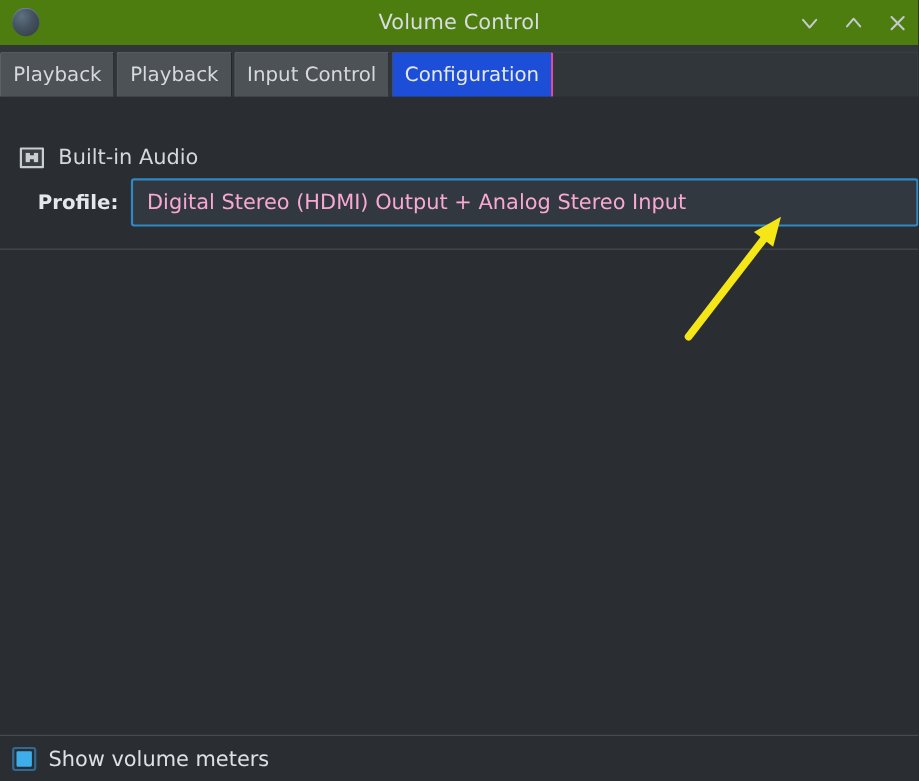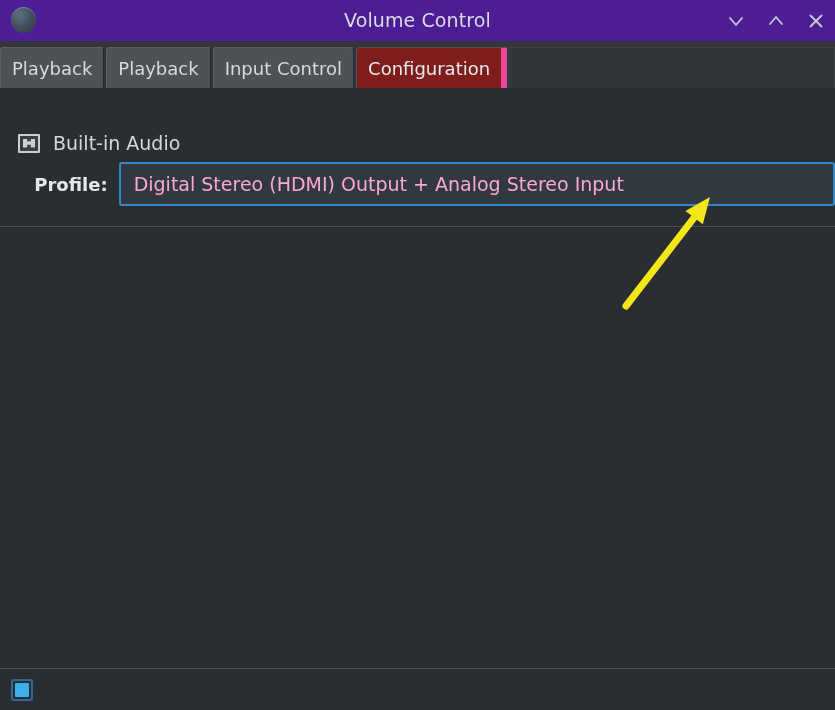--- a/index.html
+++ b/index.html
@@ -19,21 +19,21 @@
     background: #2a2e32;
     overflow: hidden;
   }
 
   
   .titlebar {
     position: absolute;
     left: 0; top: 0;
     width: 835px;
     height: 41px;
-    background: #4c1d95;
+    background: #4d7c0f;
     display: flex;
     align-items: center;
   }
 
   .app-icon {
     position: absolute;
     left: 11px;
     top: 7px;
     width: 25px;
     height: 26px;
@@ -108,24 +108,24 @@
     border-top-right-radius: 3px;
     border-left: 1px solid #5a6065;
     border-right: 1px solid #24282c;
     border-top: 1px solid #5a6065;
     margin-right: 2px;
     cursor: pointer;
     white-space: nowrap;
   }
 
   .tab.active {
-    background: #7f1d1d;
+    background: #1d4ed8;
     color: #e7eaec;
     border-left: 1px solid #4a5055;
-    border-right: 6px solid #ec4899;
+    border-right: 2px solid #ec4899;
     border-top: 1px solid #4a5055;
     margin-right: 0;
   }
 
   .tab-filler {
     flex: 1;
     height: 41px;
     border-top: 1px solid #3c4146;
     border-right: 1px solid #3c4146;
   }
@@ -331,20 +331,21 @@
     </div>
 
     <div class="separator sep-top"></div>
   </div>
 
   <div class="footer">
     <div class="checkbox-wrap">
       <span class="checkbox">
         <span class="fill" style="display: block;"></span>
       </span>
+      <span class="checkbox-label">Show volume meters</span>
     </div>
   </div>
 
   <svg class="annotation" viewBox="0 0 835 710">
     <g>
       <line id="arrow-line" x1="626" y1="306" x2="697.7917421860022" y2="212.84166787768766" stroke="#f5e617" stroke-width="7" stroke-linecap="round"></line>
       <polygon id="arrow-head" points="710,197 702.8421821745311,224.30871003869277 685.4163475090746,210.87962644329514" fill="#f5e617"></polygon>
     </g>
   </svg>
 

